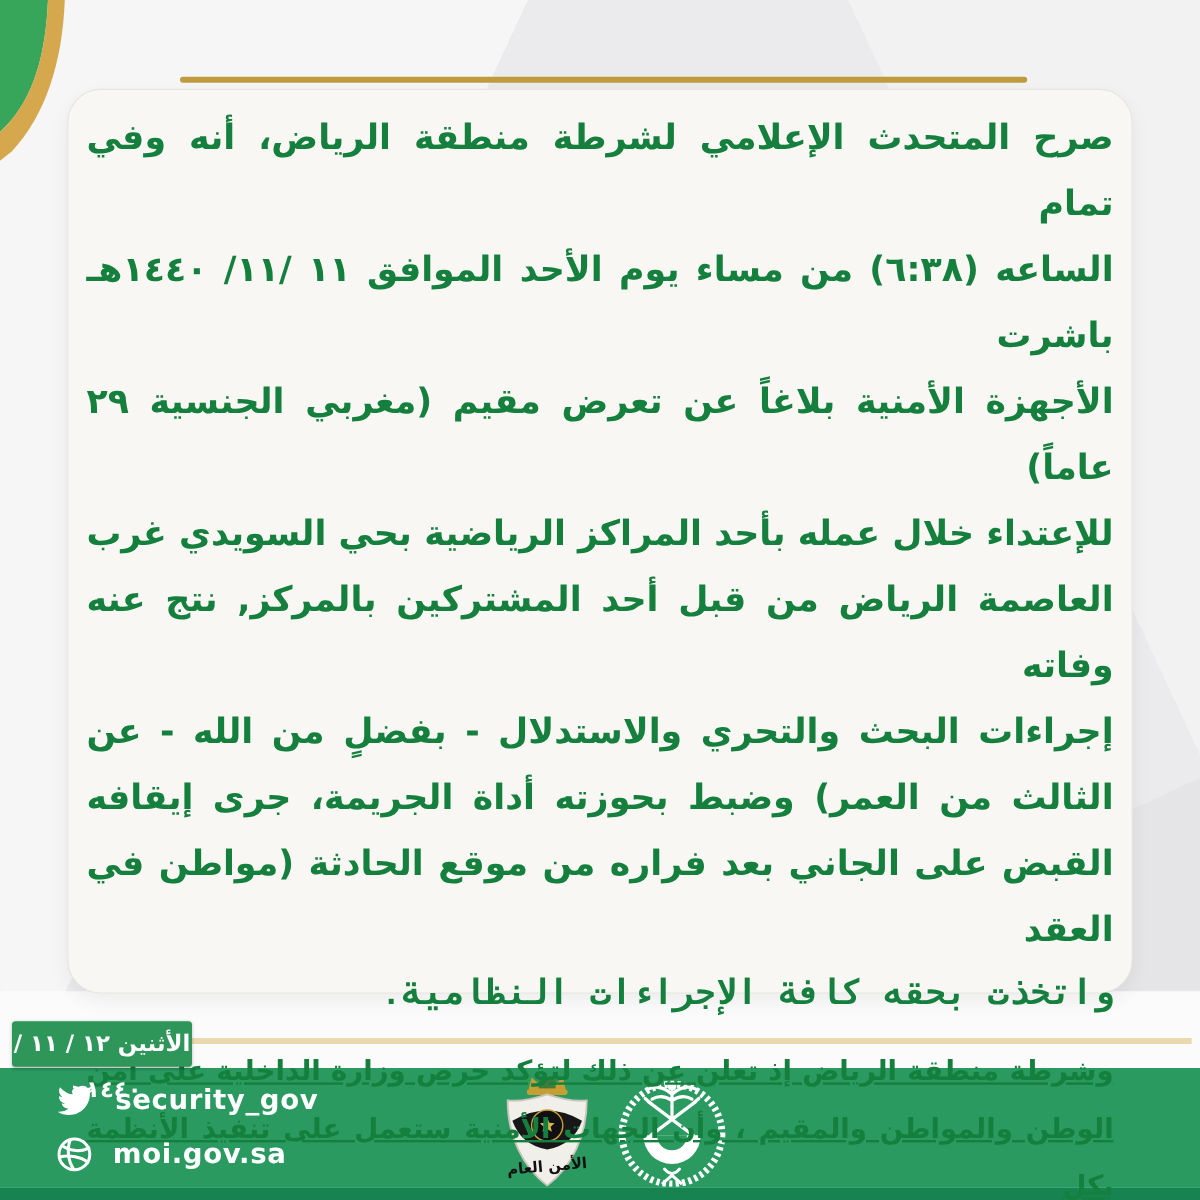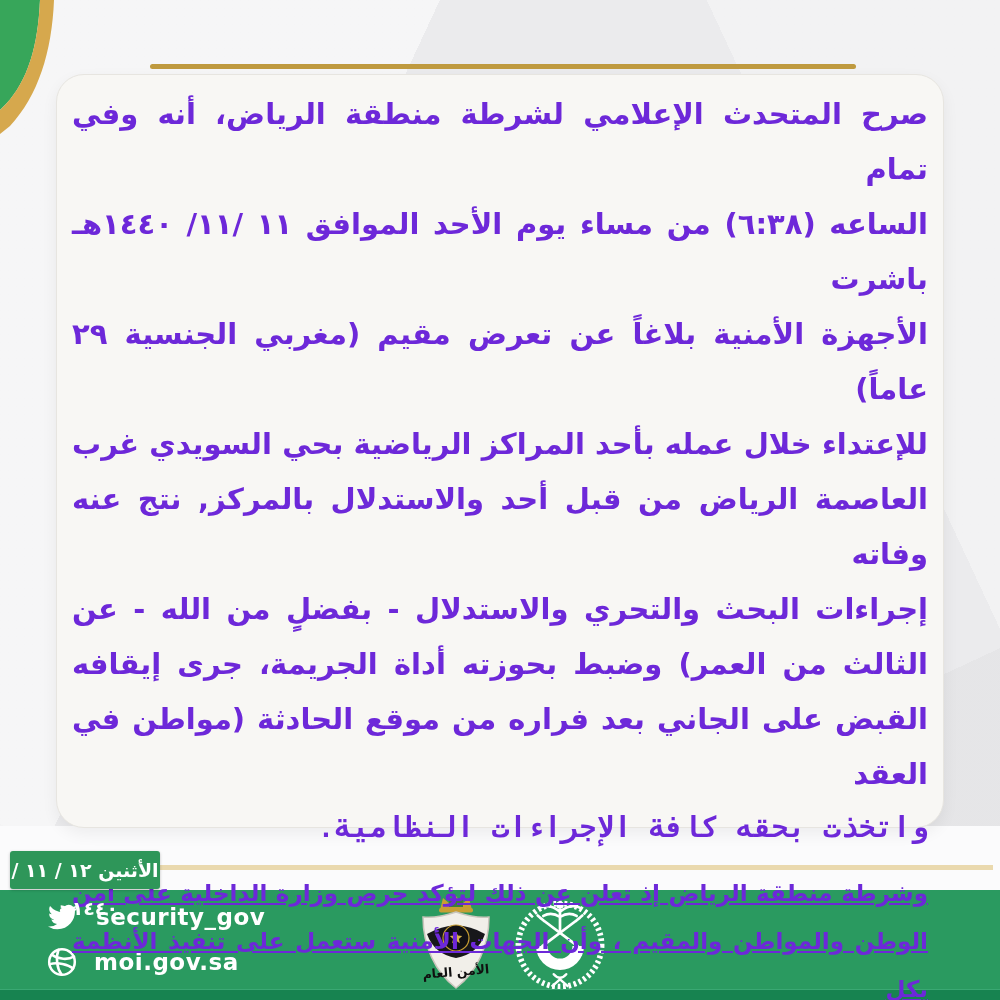--- a/index.html
+++ b/index.html
@@ -14,21 +14,21 @@
     font-family:"DejaVu Sans", sans-serif;
   }
   .ribbon{position:absolute;top:0;left:0;z-index:4;}
   .gold-line{position:absolute;top:64px;left:150px;width:706px;height:5px;
     background:#bf9a3f;border-radius:3px;z-index:3;}
   .lower-bg{position:absolute;top:826px;left:0;width:1000px;height:64px;background:#fbfbfc;}
   .card{
     position:absolute;top:74px;left:56px;width:888px;height:754px;box-sizing:border-box;
     background:#f8f7f4;border:1px solid #e7e5e0;border-radius:28px;
     box-shadow:0 6px 16px rgba(0,0,0,.06);
-    direction:rtl;color:#6d28d9;padding:12px 15px 0 15px;z-index:2;
+    direction:rtl;color:#15803d;padding:12px 15px 0 15px;z-index:2;
   }
   .para{font-weight:bold;}
   .p1 .line{font-size:29px;line-height:55px;text-align:justify;text-align-last:justify;white-space:nowrap0;}
   .p2{margin-top:12px;}
   .p2 .line{font-size:23px;line-height:48px;text-align:justify;text-align-last:justify;text-decoration:underline;}
   .line.last{text-align-last:right;font-family:Liberation Mono, monospace;}
   .tan-line{position:absolute;top:865px;left:150px;width:843px;height:5px;background:#ead9ae;z-index:2;}
   .date-badge{
     position:absolute;top:851px;left:10px;width:150px;height:38px;z-index:3;
     background:#2e9659;border-radius:3px;box-shadow:0 1px 3px rgba(0,0,0,.25);
@@ -57,21 +57,21 @@
   <div class="gold-line"></div>
 
   <div class="lower-bg"></div>
 
   <div class="card">
     <div class="para p1">
       <div class="line">صرح المتحدث الإعلامي لشرطة منطقة الرياض، أنه وفي تمام</div>
       <div class="line">الساعه (٦:٣٨) من مساء يوم الأحد الموافق ١١ /١١/ ١٤٤٠هـ باشرت</div>
       <div class="line">الأجهزة الأمنية بلاغاً عن تعرض مقيم (مغربي الجنسية ٢٩ عاماً)</div>
       <div class="line">للإعتداء خلال عمله بأحد المراكز الرياضية بحي السويدي غرب</div>
-      <div class="line">العاصمة الرياض من قبل أحد والاستدلال بالمركز, نتج عنه وفاته</div>
+      <div class="line">العاصمة الرياض من قبل أحد المشتركين بالمركز, نتج عنه وفاته</div>
       <div class="line">إجراءات البحث والتحري والاستدلال - بفضلٍ من الله - عن</div>
       <div class="line">الثالث من العمر) وضبط بحوزته أداة الجريمة، جرى إيقافه</div>
       <div class="line">القبض على الجاني بعد فراره من موقع الحادثة (مواطن في العقد</div>
       <div class="line last">واتخذت بحقه كافة الإجراءات النظامية.</div>
     </div>
     <div class="para p2">
       <div class="line">وشرطة منطقة الرياض إذ تعلن عن ذلك لتؤكد حرص وزارة الداخلية على أمن</div>
       <div class="line">الوطن والمواطن والمقيم ، وأن الجهات الأمنية ستعمل على تنفيذ الأنظمة بكل</div>
 
     </div>

